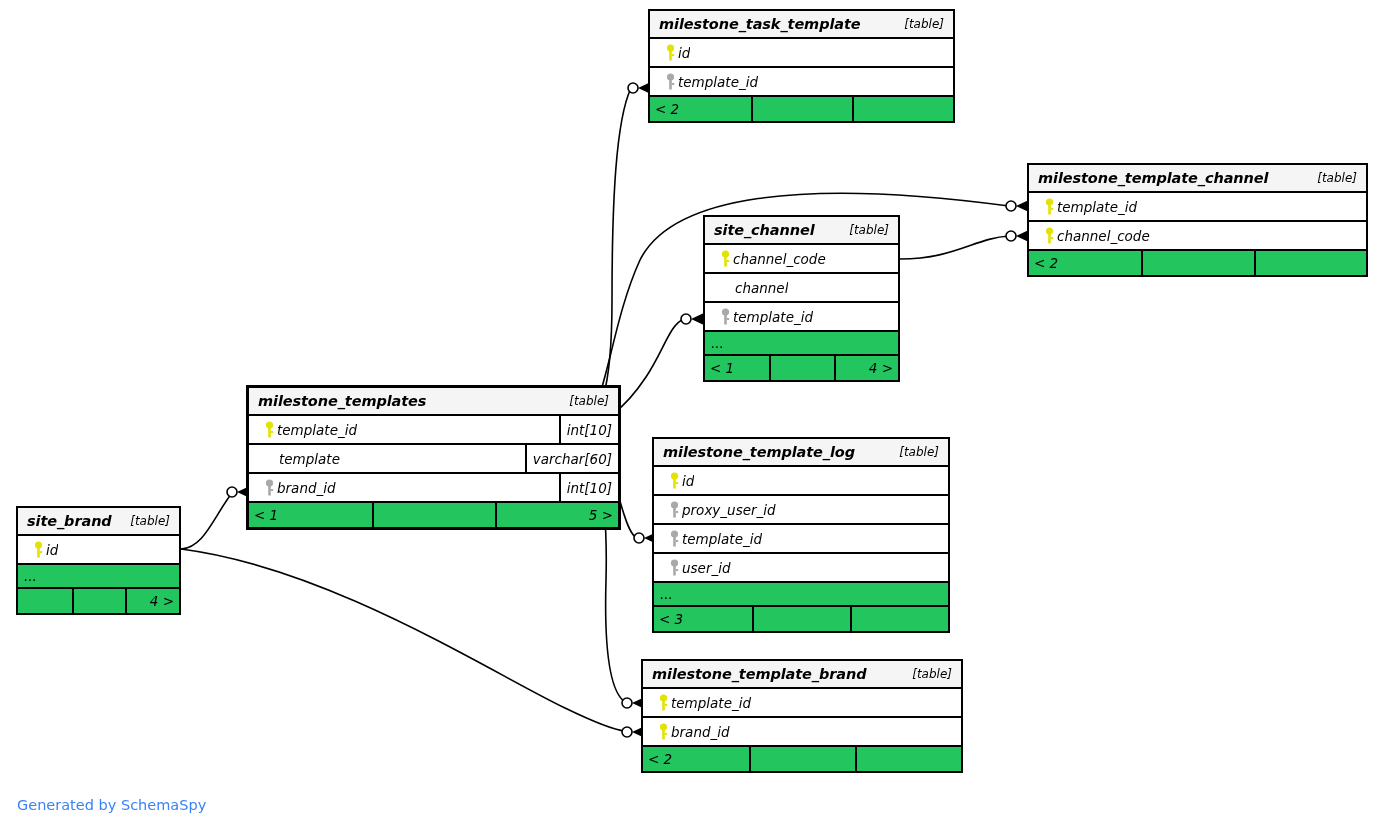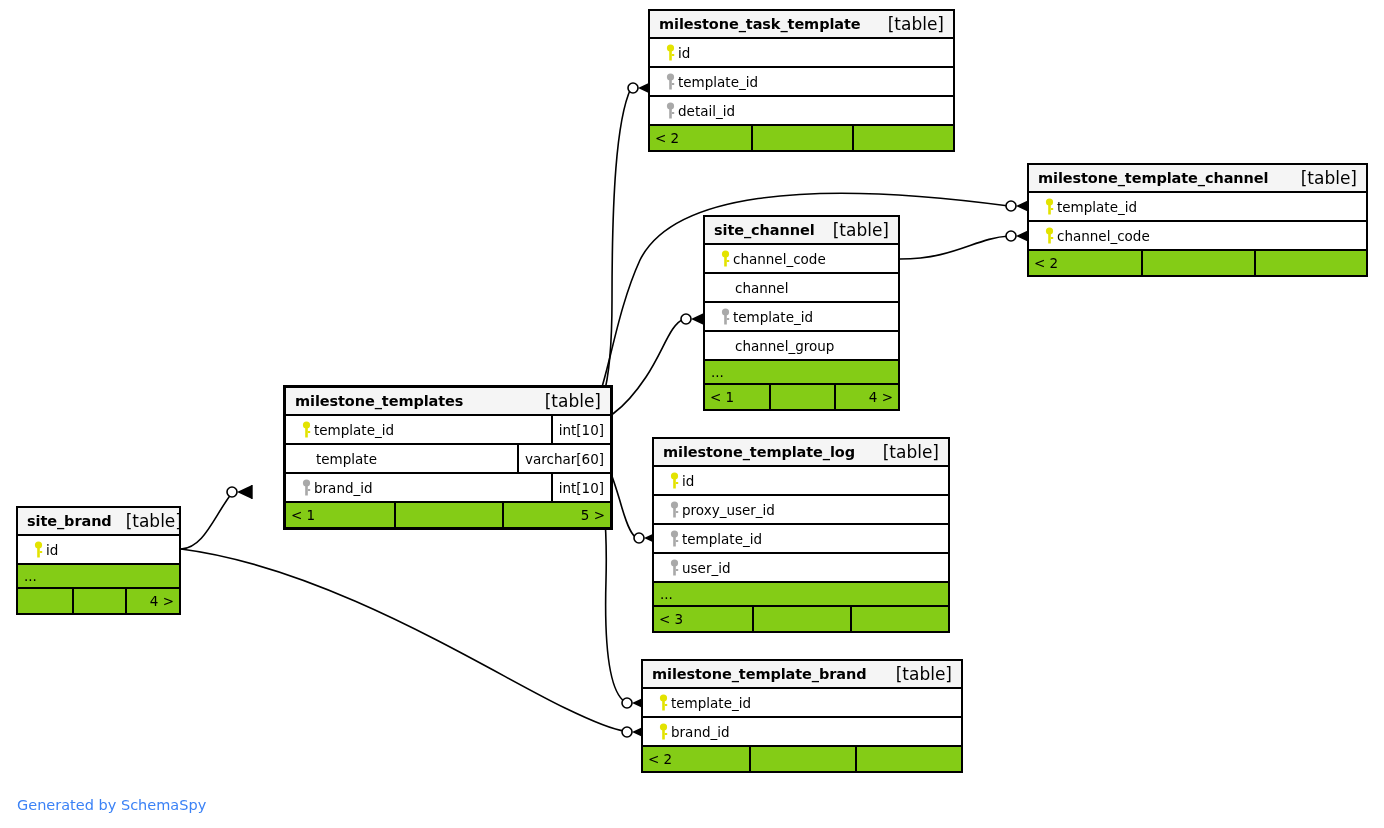--- a/index.html
+++ b/index.html
@@ -26,23 +26,24 @@
     position: absolute;
     left: 0; top: 0;
     width: 1384px;
     height: 828px;
     pointer-events: none;
     z-index: 1;
   }
   .table-node {
     position: absolute;
     box-sizing: border-box;
-    background: #84cc16;
+    background: #22c55e;
     border: 2px solid #000000;
     z-index: 2;
+    font-style: italic;
   }
   .table-node.focus {
     border-width: 3px;
   }
   .tbl-header {
     display: flex;
     align-items: center;
     justify-content: space-between;
     background: #f5f5f5;
     border-bottom: 2px solid #000000;
@@ -50,21 +51,21 @@
     padding: 0 9px;
     box-sizing: border-box;
   }
   .tbl-name {
     font-weight: bold;
     font-size: 14.5px;
     letter-spacing: -0.1px;
     white-space: nowrap;
   }
   .tbl-tag {
-    font-size: 17px;
+    font-size: 12px;
     color: #000000;
     padding-left: 14px;
     white-space: nowrap;
   }
   .row {
     display: flex;
     align-items: center;
     height: 29px;
     border-bottom: 2px solid #000000;
     box-sizing: border-box;
@@ -225,32 +226,20 @@
             <span class="key-slot">
               <svg width="11" height="18" viewBox="0 0 11 18">
                 <circle cx="5.5" cy="4" r="3.6" fill="#a9a9a9"></circle>
                 <rect x="4.2" y="5.5" width="2.6" height="11" fill="#a9a9a9"></rect>
                 <rect x="6.8" y="10" width="2.4" height="2" fill="#a9a9a9"></rect>
               </svg>
             </span>
             <span class="col-label">template_id</span>
           </div>
         </div>
-        <div class="row">
-          <div class="row-main">
-            <span class="key-slot">
-              <svg width="11" height="18" viewBox="0 0 11 18">
-                <circle cx="5.5" cy="4" r="3.6" fill="#a9a9a9"></circle>
-                <rect x="4.2" y="5.5" width="2.6" height="11" fill="#a9a9a9"></rect>
-                <rect x="6.8" y="10" width="2.4" height="2" fill="#a9a9a9"></rect>
-              </svg>
-            </span>
-            <span class="col-label">detail_id</span>
-          </div>
-        </div>
         <div class="footer">
           <div class="foot-cell left">&lt; 2</div>
           <div class="foot-cell"></div>
           <div class="foot-cell right"></div>
         </div>
       </div>
       <div class="table-node" style="left: 1027px; top: 163px; width: 341px;">
         <div class="tbl-header">
           <span class="tbl-name">milestone_template_channel</span>
           <span class="tbl-tag">[table]</span>
@@ -312,33 +301,28 @@
             <span class="key-slot">
               <svg width="11" height="18" viewBox="0 0 11 18">
                 <circle cx="5.5" cy="4" r="3.6" fill="#a9a9a9"></circle>
                 <rect x="4.2" y="5.5" width="2.6" height="11" fill="#a9a9a9"></rect>
                 <rect x="6.8" y="10" width="2.4" height="2" fill="#a9a9a9"></rect>
               </svg>
             </span>
             <span class="col-label">template_id</span>
           </div>
         </div>
-        <div class="row">
-          <div class="row-main">
-            <span class="col-label pad-left-18">channel_group</span>
-          </div>
-        </div>
         <div class="ellipsis-row">...</div>
         <div class="footer">
           <div class="foot-cell left">&lt; 1</div>
           <div class="foot-cell"></div>
           <div class="foot-cell right">4 &gt;</div>
         </div>
       </div>
-      <div class="table-node focus" style="left: 246px; top: 385px; width: 330px; margin-left: 37px;">
+      <div class="table-node focus" style="left: 246px; top: 385px; width: 375px;">
         <div class="tbl-header">
           <span class="tbl-name">milestone_templates</span>
           <span class="tbl-tag">[table]</span>
         </div>
         <div class="row">
           <div class="row-main">
             <span class="key-slot">
               <svg width="11" height="18" viewBox="0 0 11 18">
                 <circle cx="5.5" cy="4" r="3.6" fill="#e3e300"></circle>
                 <rect x="4.2" y="5.5" width="2.6" height="11" fill="#e3e300"></rect>

